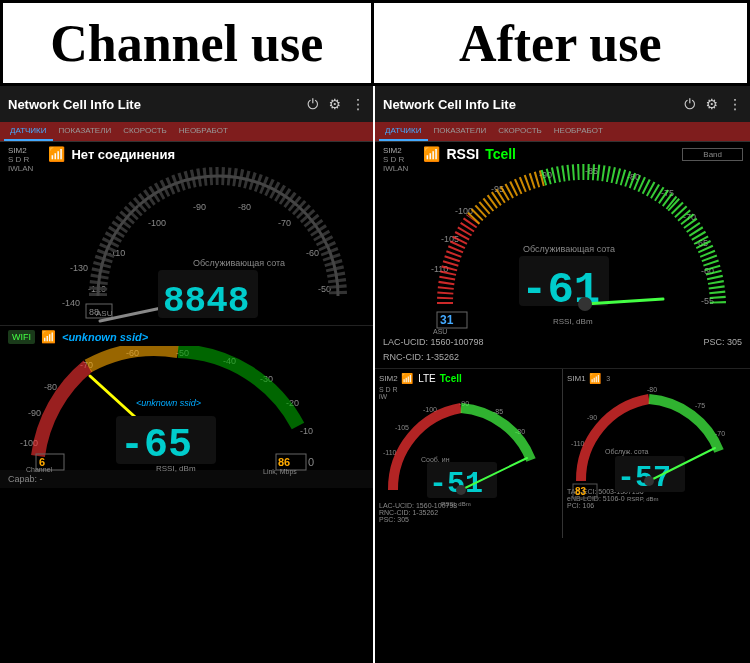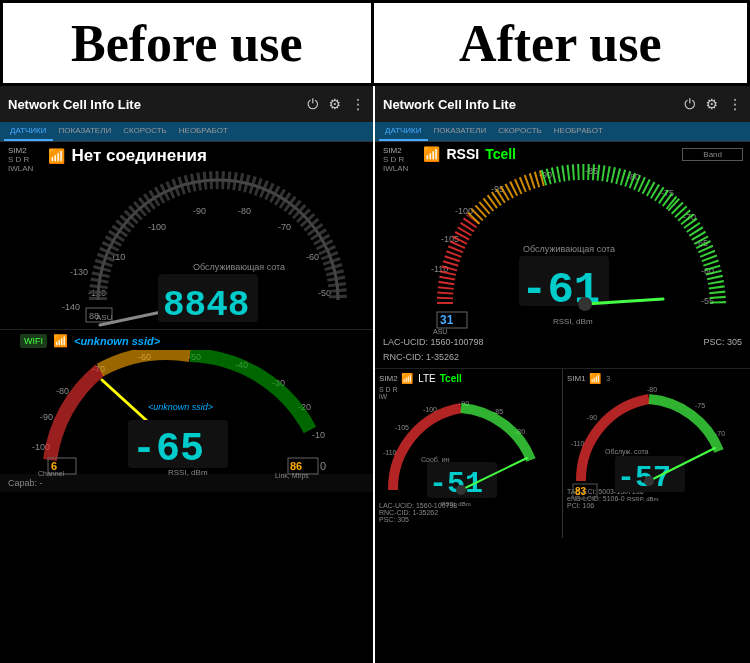--- a/index.html
+++ b/index.html
@@ -78,21 +78,21 @@
     }
 
     .header-icon {
       color: #ccc;
       font-size: 14px;
     }
 
     
     .tabs {
       display: flex;
-      background: #0c4a6e;
+      background: #7f1d1d;
       padding: 0 4px;
       border-bottom: 1px solid #333;
     }
 
     .tab {
       font-size: 8px;
       color: #999;
       padding: 4px 6px;
       text-transform: uppercase;
     }
@@ -100,21 +100,21 @@
     .tab.active {
       color: #4af;
       border-bottom: 2px solid #4af;
     }
   </style>
 </head>
 <body>
 
 <div class="top-labels">
   <div class="label-before">
-    <span>Before use</span>
+    <span>Channel use</span>
   </div>
   <div class="label-after">
     <span>After use</span>
   </div>
 </div>
 
 <div class="panels">
 
   <div class="panel panel-left">
     <div class="app-header">
@@ -135,21 +135,21 @@
 
     <div style="display:flex; padding:4px 8px; align-items:flex-start; background:#000;">
       <div style="min-width:32px;">
         <div style="font-size:8px;color:#aaa;">SIM2</div>
         <div style="font-size:8px;color:#888;">S D R</div>
         <div style="font-size:8px;color:#888;">IWLAN</div>
       </div>
       <div style="flex:1; display:flex; flex-direction:column; padding-left:8px;">
         <div style="display:flex; align-items:center; gap:6px;">
           <span style="color:#666; font-size:14px;">📶</span>
-          <span style="color:#fff; font-size:17px; font-weight:bold;">Нет соединения</span>
+          <span style="color:#fff; font-size:13px; font-weight:bold;">Нет соединения</span>
         </div>
 
         <div style="position:relative; height:155px; margin-top:4px;">
           <svg viewBox="0 0 340 160" width="340" height="160">
 
             <text x="60" y="90" fill="#888" font-size="9">-110</text>
             <text x="100" y="60" fill="#888" font-size="9">-100</text>
             <text x="145" y="44" fill="#888" font-size="9">-90</text>
             <text x="190" y="44" fill="#888" font-size="9">-80</text>
             <text x="230" y="60" fill="#888" font-size="9">-70</text>
@@ -175,21 +175,21 @@
 
             <text x="145" y="100" fill="#888" font-size="9">Обслуживающая сота</text>
 
             <rect x="110" y="104" width="100" height="48" fill="#111" rx="4"></rect>
             <text x="115" y="145" fill="#00cccc" font-size="36" font-family="Courier New" font-weight="bold">8848</text>
           </svg>
         </div>
       </div>
     </div>
 
-    <div style="background:#000; border-top:1px solid #222; padding:4px 20px;">
+    <div style="background:#000; border-top:1px solid #222; padding:4px 8px;">
       <div style="display:flex; align-items:center; gap:6px; margin-bottom:2px;">
         <span style="background:#1a3a1a; padding:2px 4px; font-size:9px; color:#4f4; border-radius:2px;">WIFI</span>
         <span style="color:#fa0; font-size:12px;">📶</span>
         <span style="color:#0af; font-size:11px; font-weight:bold; font-style:italic;">&lt;unknown ssid&gt;</span>
       </div>
 
       <div style="position:relative; height:120px;">
         <svg viewBox="0 0 340 130" width="340" height="130">
 
           <text x="12" y="100" fill="#888" font-size="9">-100</text>

